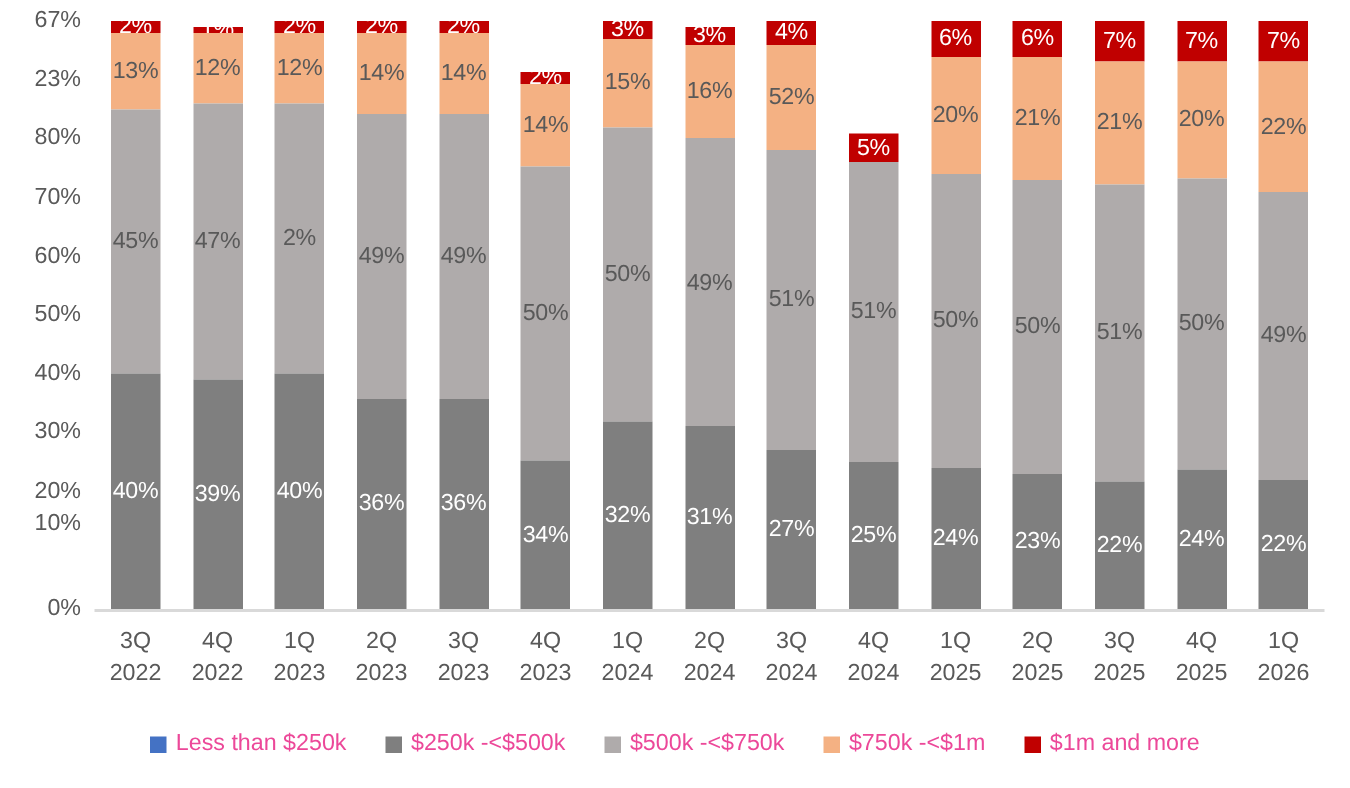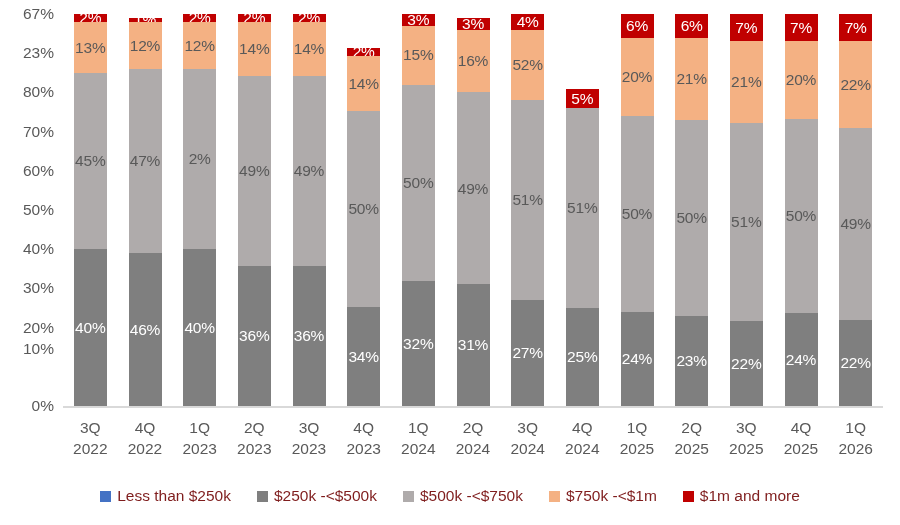--- a/index.html
+++ b/index.html
@@ -119,21 +119,21 @@
     align-items: center;
     gap: 6px;
   }
   .legend-swatch {
     width: 11px;
     height: 11px;
     flex: 0 0 auto;
   }
   .legend-label {
     font-size: 15.5px;
-    color: #7f1d1d;
+    color: #ec4899;
     line-height: 1;
     white-space: nowrap;
   }
 </style>
 </head>
 <body>
 
 <div id="chart-root">
 
   <div id="y-axis">
@@ -169,21 +169,21 @@
         <div class="seg" style="background: rgb(192, 0, 0); height: 3.92px;">
           <span class="seg-label lbl-white">1%</span>
         </div>
         <div class="seg" style="background: rgb(244, 177, 131); height: 47.04px;">
           <span class="seg-label lbl-dark">12%</span>
         </div>
         <div class="seg" style="background: rgb(175, 171, 171); height: 184.24px;">
           <span class="seg-label lbl-dark">47%</span>
         </div>
         <div class="seg" style="background: rgb(127, 127, 127); height: 152.88px;">
-          <span class="seg-label lbl-white">46%</span>
+          <span class="seg-label lbl-white">39%</span>
         </div>
       </div>
       <div class="bar-col" style="left: 120.167px;">
         <div class="seg" style="background: rgb(192, 0, 0); height: 7.84px;">
           <span class="seg-label lbl-white">2%</span>
         </div>
         <div class="seg" style="background: rgb(244, 177, 131); height: 47.04px;">
           <span class="seg-label lbl-dark">12%</span>
         </div>
         <div class="seg" style="background: rgb(175, 171, 171); height: 180.32px;">

